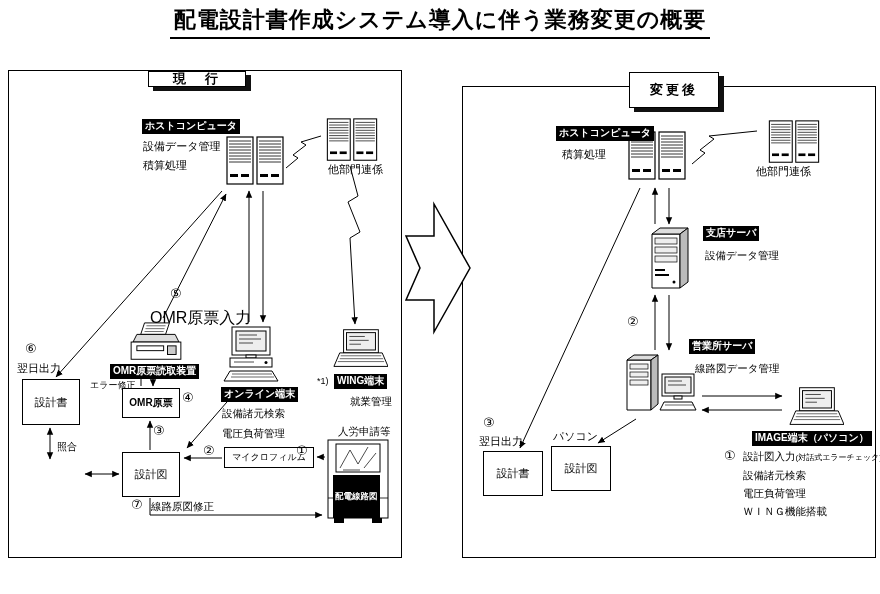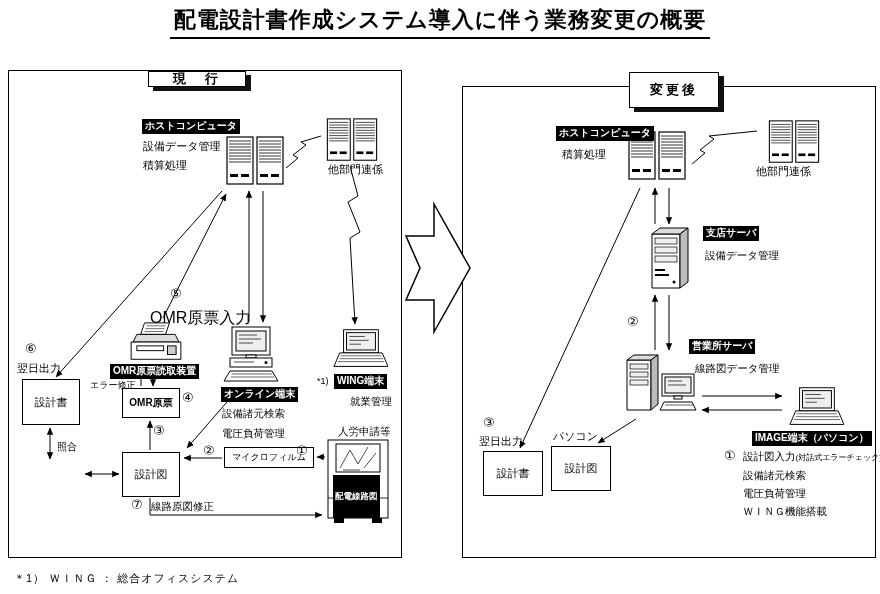--- a/index.html
+++ b/index.html
@@ -162,21 +162,20 @@
       <line x1="640" y1="188" x2="520" y2="448" marker-end="url(#ah)"></line>
       <line x1="636" y1="419" x2="598" y2="443" marker-end="url(#ah)"></line>
       <line x1="702" y1="396" x2="782" y2="396" marker-end="url(#ah)"></line>
       <line x1="782" y1="410" x2="702" y2="410" marker-end="url(#ah)"></line>
     </g>
   </svg>
 
   <div class="title-wrap">
     <span>配電設計書作成システム導入に伴う業務変更の概要</span>
   </div>
-  <div class="foot" style="left:14px; top:571px;">＊1） ＷＩＮＧ ： 総合オフィスシステム</div>
 
   <div class="panel" style="left:8px; top:70px; width:394px; height:488px;"></div>
   <div class="phead" style="left:148px; top:71px; width:98px; height:16px;">現　行</div>
 
   <div class="blk" style="left:142px; top:119px;">ホストコンピュータ</div>
   <div class="txt" style="left:143px; top:139px; font-size:11px;">設備データ管理</div>
   <div class="txt" style="left:143px; top:158px; font-size:11px;">積算処理</div>
   <svg class="icon" style="left:226px; top:136px;" width="58" height="50">
       <use href="#sym-mainframe"></use>
     </svg>

